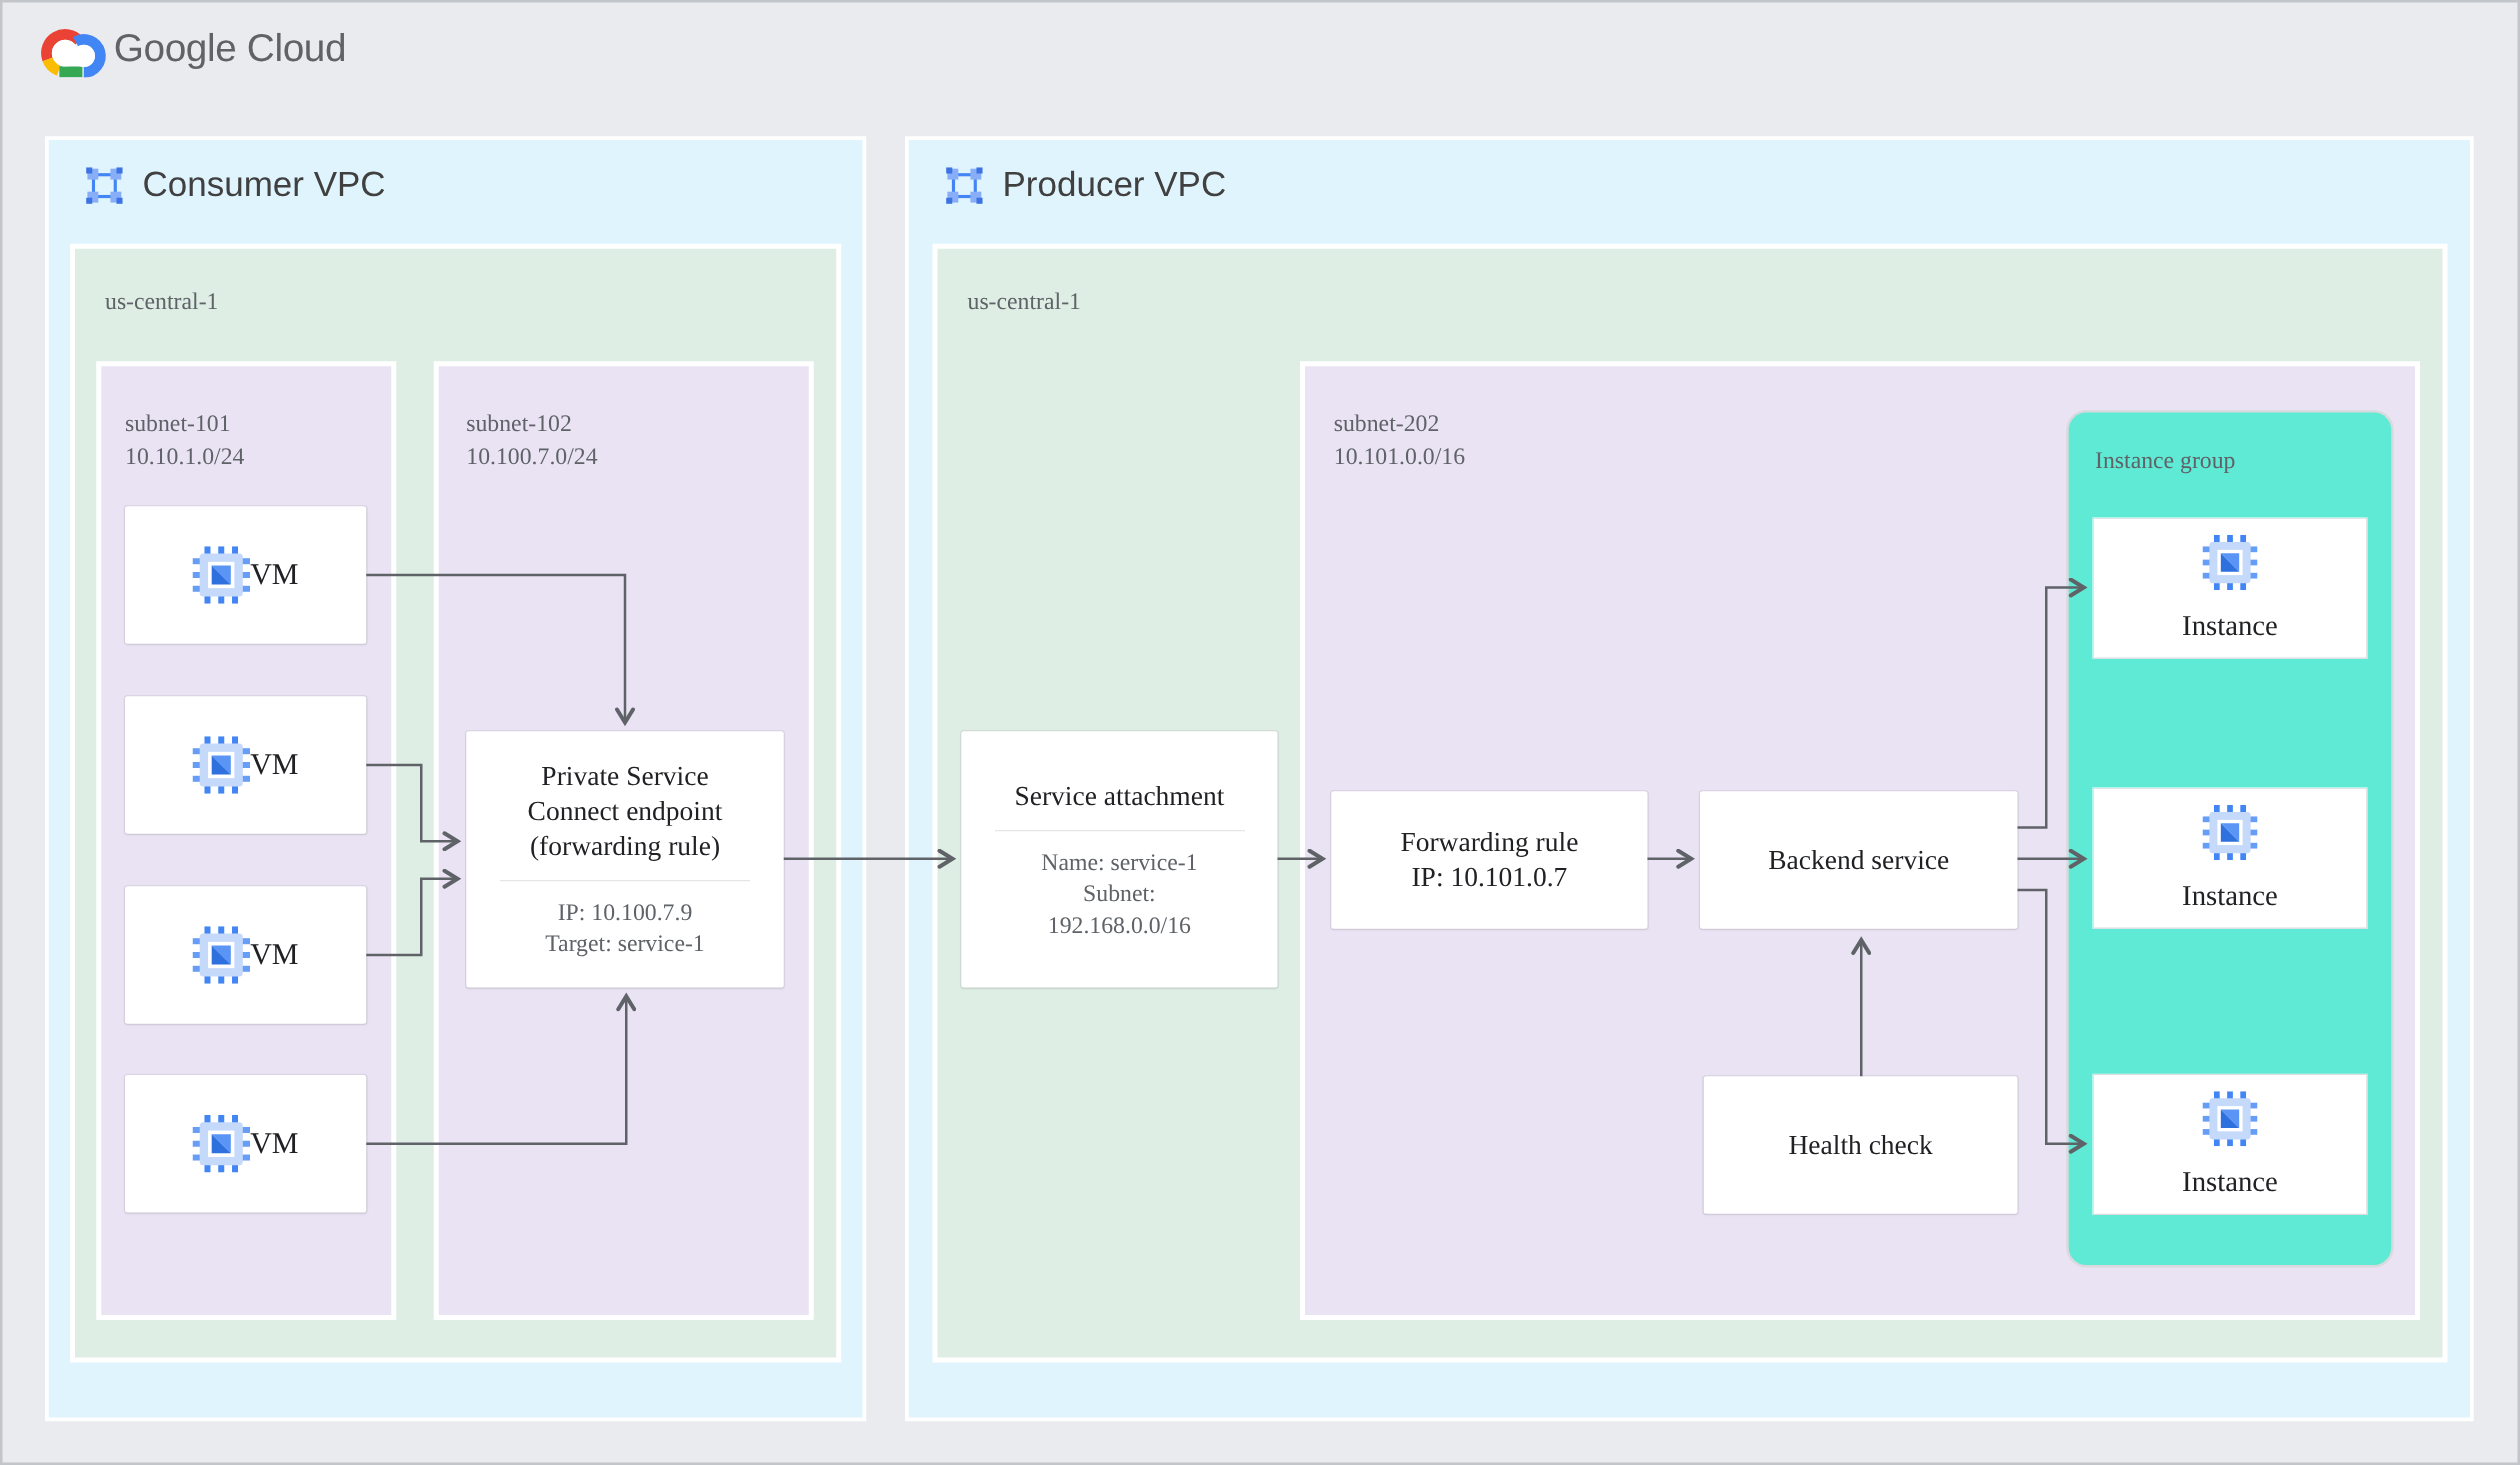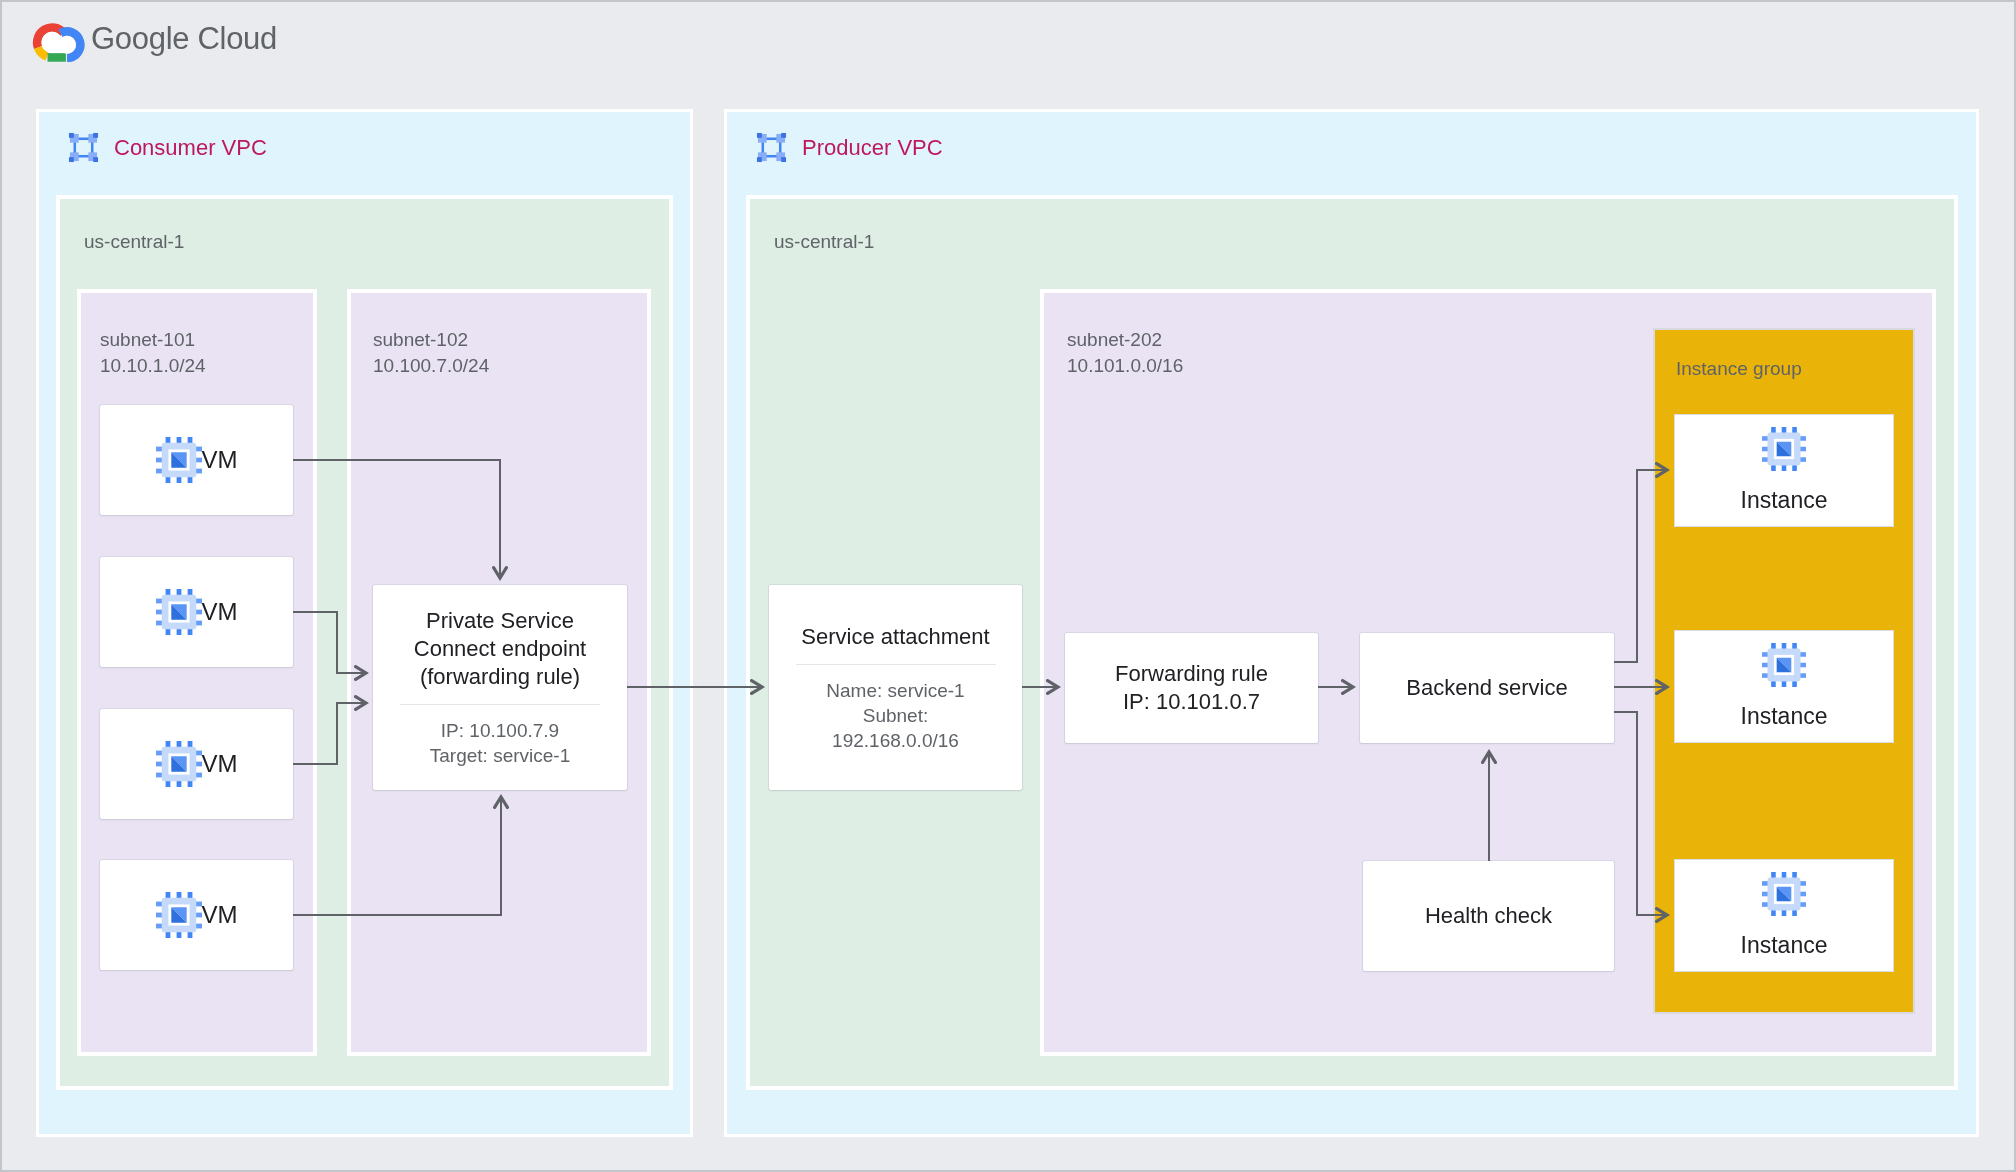--- a/index.html
+++ b/index.html
@@ -7,42 +7,42 @@
     position:relative;width:2016px;height:1172px;background:#e9ebee;
     font-family:"Liberation Sans",sans-serif;overflow:hidden;
     box-shadow:inset 0 0 0 2px #c2c6ca;
   }
   
   .brand{position:absolute;left:30px;top:16px;display:flex;align-items:center;gap:3px;}
   .brand-text{font-size:31px;color:#5f6368;letter-spacing:-0.3px;}
   
   .vpc{position:absolute;background:#e0f4fd;box-shadow:0 0 0 3px #ffffff;}
   .vpc-header{position:absolute;left:29px;top:20px;display:flex;align-items:center;gap:15px;}
-  .vpc-label{font-size:22px;color:#be185d;}
-  .region{position:absolute;background:#dfeee5;box-shadow:0 0 0 4px #ffffff;}
+  .vpc-label{font-size:28px;color:#404040;}
+  .region{position:absolute;background:#dfeee5;box-shadow:0 0 0 4px #ffffff;font-family:Liberation Serif, serif;}
   .subnet{position:absolute;background:#eae3f4;box-shadow:0 0 0 4px #ffffff;}
   .zone-label{position:absolute;font-size:19px;color:#5f6368;line-height:26px;white-space:pre-line;}
   
   .node{
     position:absolute;background:#ffffff;border-radius:2px;
     box-shadow:0 0 0 1px rgba(60,64,67,.08),0 1px 2px rgba(60,64,67,.10);
     display:flex;flex-direction:column;align-items:center;justify-content:center;
     text-align:center;
   }
   .node-title{font-size:22px;color:#202124;line-height:28px;padding:0 22px;}
   .node-divider{width:200px;border-top:1px solid #e3e5e8;margin:13px 0;}
   .node-sub{font-size:19px;color:#5f6368;line-height:25px;}
   .vm-box{
     position:absolute;background:#ffffff;border-radius:2px;
     box-shadow:0 0 0 1px rgba(60,64,67,.08),0 1px 2px rgba(60,64,67,.10);
     display:flex;align-items:center;justify-content:center;
   }
   .vm-label{font-size:24px;color:#202124;}
   .instance-group{
-    position:absolute;background:#eab308;border-radius:0;
+    position:absolute;background:#5eead4;border-radius:14px;
     box-shadow:0 0 0 2px #d8dadd;
     text-align:center;
   }
   .ig-label{position:absolute;left:21px;top:28px;font-size:19px;color:#5f6368;}
   .instance-box{
     position:absolute;background:#ffffff;
     box-shadow:inset 0 0 0 1px #dadce0;
     display:flex;align-items:center;justify-content:center;gap:16px;flex-direction:column;
   }
   .instance-label{font-size:23px;color:#202124;}

